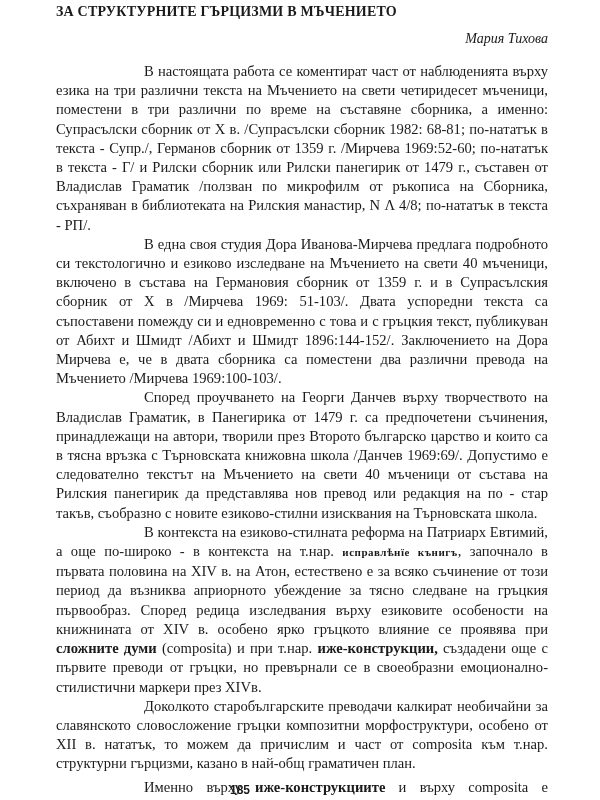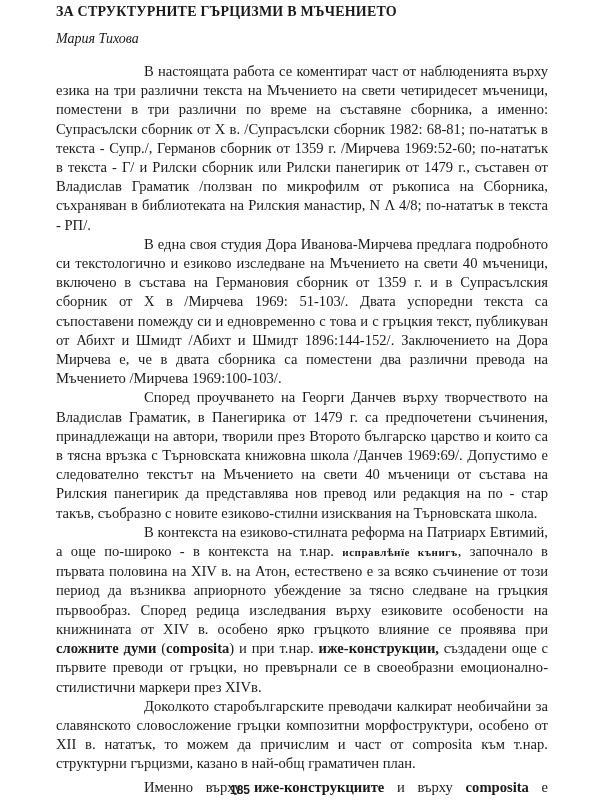--- a/index.html
+++ b/index.html
@@ -7,26 +7,26 @@
     width: 600px; height: 800px; overflow: hidden; position: relative;
     font-family: "Liberation Serif", "DejaVu Serif", serif;
     color: #1a1a1a;
   }
   .page { position: absolute; left: 56px; top: 0; width: 492px; }
   .title {
     text-align: left; font-weight: bold; font-size: 14px; line-height: 16px;
     margin-top: 4px; letter-spacing: 0.2px;
   }
   .author {
-    text-align: left; font-style: italic; font-size: 14px; margin-top: 10px; line-height: 18px;
+    text-align: right; font-style: italic; font-size: 14px; margin-top: 10px; line-height: 18px;
   }
   .body { margin-top: 14px; font-size: 14.6px; line-height: 19.2px; text-align: justify; }
   .body p { margin: 0; text-indent: 88px; }
   .body p.gap { margin-top: 4px; }
-  .b { font-weight: bold; }
+  .b { font-weight: normal; }
   .bi { font-weight: bold; }
   .sc { font-weight: bold; font-size: 11px; letter-spacing: 0.5px; }
   .pagenum {
     position: absolute; left: 0; width: 480px; top: 783px; text-align: center;
     font-family: "Liberation Sans", "DejaVu Sans", sans-serif; font-weight: bold; font-size: 12px;
   }
 </style>
 </head>
 <body>
 

